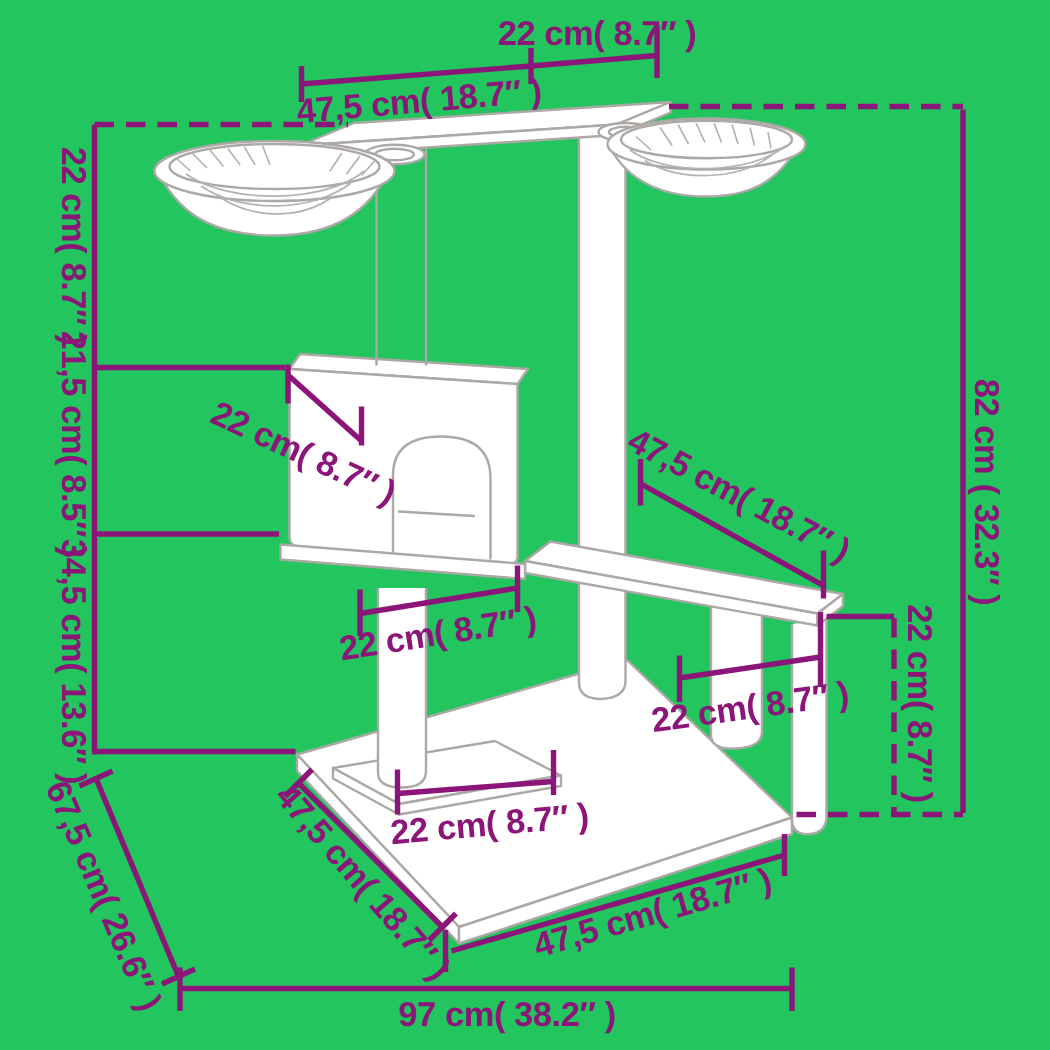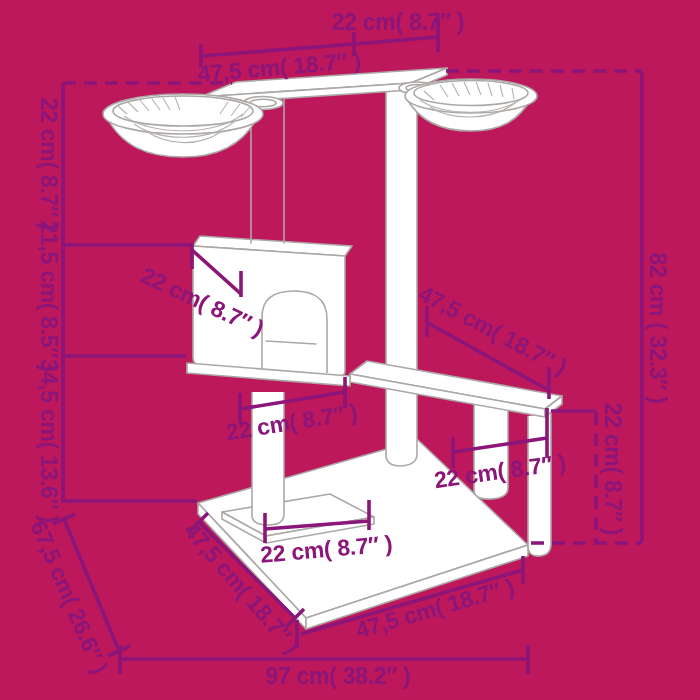--- a/index.html
+++ b/index.html
@@ -1,16 +1,16 @@
 <!DOCTYPE html>
 <html><head>
 <meta charset="utf-8">
 <style>
   html,body{margin:0;padding:0;background:#ffffff;}
-  #stage{width:700px;height:700px;position:relative;background:#be185d;overflow:hidden;}
+  #stage{width:700px;height:700px;position:relative;background:#22c55e;overflow:hidden;}
   svg{display:block;}
   .sketch{stroke:#aca8a6;stroke-width:1.6;fill:none;stroke-linecap:round;stroke-linejoin:round;}
   .sketch-fill{stroke:#aca8a6;stroke-width:1.6;fill:#ffffff;stroke-linejoin:round;}
   .hatch{stroke:#b5b1af;stroke-width:1.1;fill:none;}
   .dim{stroke:#8B1578;stroke-width:3.6;fill:none;}
   .dim-dash{stroke:#8B1578;stroke-width:3.6;fill:none;stroke-dasharray:13 8;}
   .dim-label{font-family:"Liberation Sans","DejaVu Sans",sans-serif;font-weight:700;
              font-size:23px;fill:#8B1578;text-anchor:middle;letter-spacing:-0.3px;}
 </style>
 </head>

